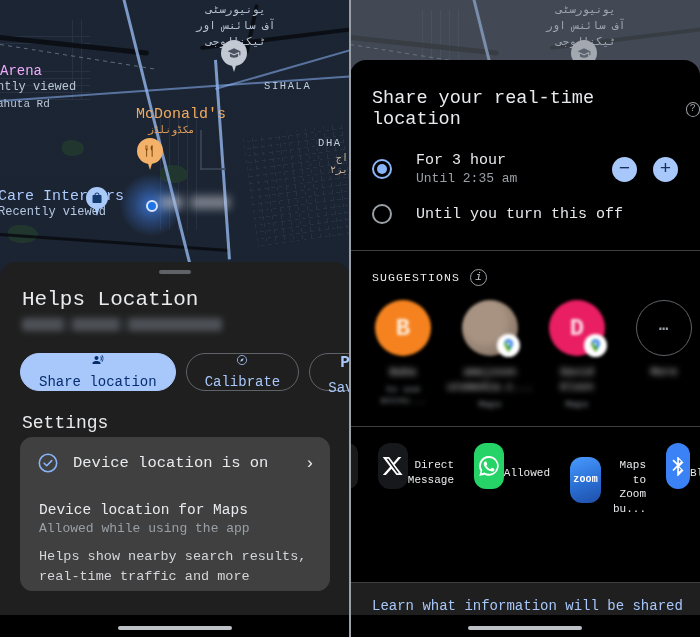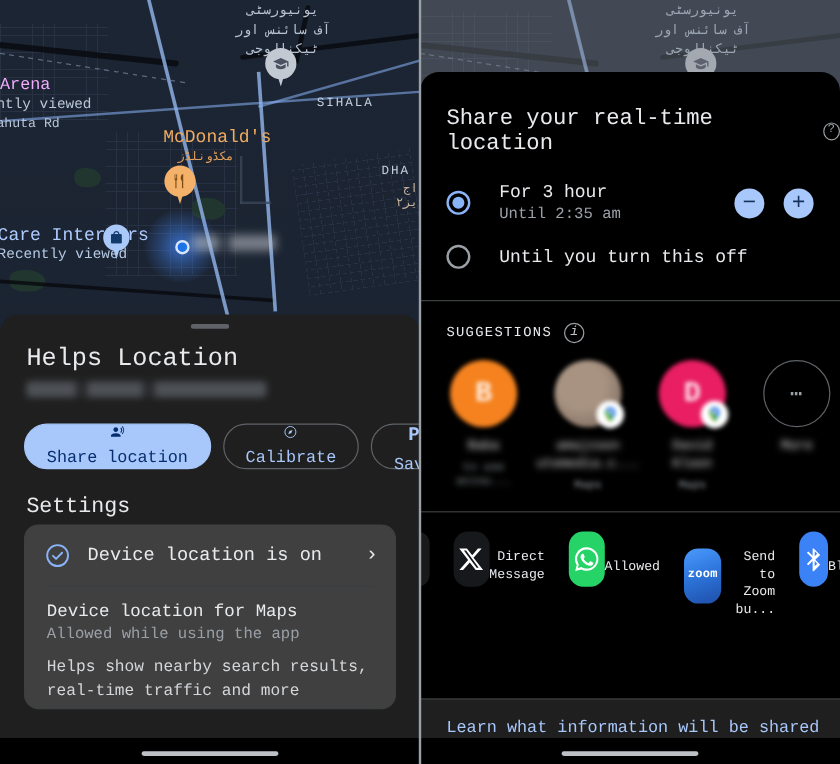--- a/index.html
+++ b/index.html
@@ -377,21 +377,21 @@
                 <path fill="#fff" d="M12 3.5a8.4 8.4 0 0 0-7.2 12.8L3.7 20.5l4.4-1.1A8.4 8.4 0 1 0 12 3.5zm0 1.6a6.8 6.8 0 1 1-3.5 12.6l-.3-.2-2.6.7.7-2.5-.2-.3A6.8 6.8 0 0 1 12 5.1zm-3.1 3c-.2 0-.4 0-.6.3-.2.3-.8.8-.8 1.9s.8 2.2.9 2.4c.1.2 1.6 2.5 3.9 3.4 1.9.7 2.3.6 2.7.6.4 0 1.3-.5 1.5-1.1.2-.5.2-1 .1-1.1l-.5-.3-1.4-.7c-.2-.1-.4-.1-.5.1l-.7.9c-.1.2-.3.2-.5.1-.2-.1-1-.4-1.9-1.2-.7-.6-1.2-1.4-1.3-1.6-.1-.2 0-.3.1-.4l.4-.4.2-.4v-.4l-.7-1.7c-.2-.4-.4-.4-.5-.4h-.4z"></path>
               </svg>
           </div>
           <div class="app-name">Allowed</div>
         </div>
 
         <div class="app">
           <div class="app-ico" style="background:linear-gradient(160deg,#4a9bff 0%,#2a6fd4 55%,#1f4fa8 100%);">
             <span style="color:#fff;font-size:10px;font-weight:700;letter-spacing:.2px;">zoom</span>
           </div>
-          <div class="app-name" style="white-space:pre-line;">Send to
+          <div class="app-name" style="white-space:pre-line;">Maps to
 Zoom bu...</div>
         </div>
 
         <div class="app">
           <div class="app-ico" style="background:#3b82f6;">
             <svg width="24" height="24" viewBox="0 0 24 24">
                 <path fill="#fff" d="M11.2 2v7.1L7.6 5.5 6.4 6.7l4.6 4.6-4.6 4.6 1.2 1.2 3.6-3.6V22h.9l5.4-5.4-4.1-4.1 4.1-4.1L12.1 3h-.9zm1.7 3.4 2.1 2.1-2.1 2.1V5.4zm0 8.2 2.1 2.1-2.1 2.1v-4.2z"></path>
               </svg>
           </div>
           <div class="app-name">Bluetooth</div>

